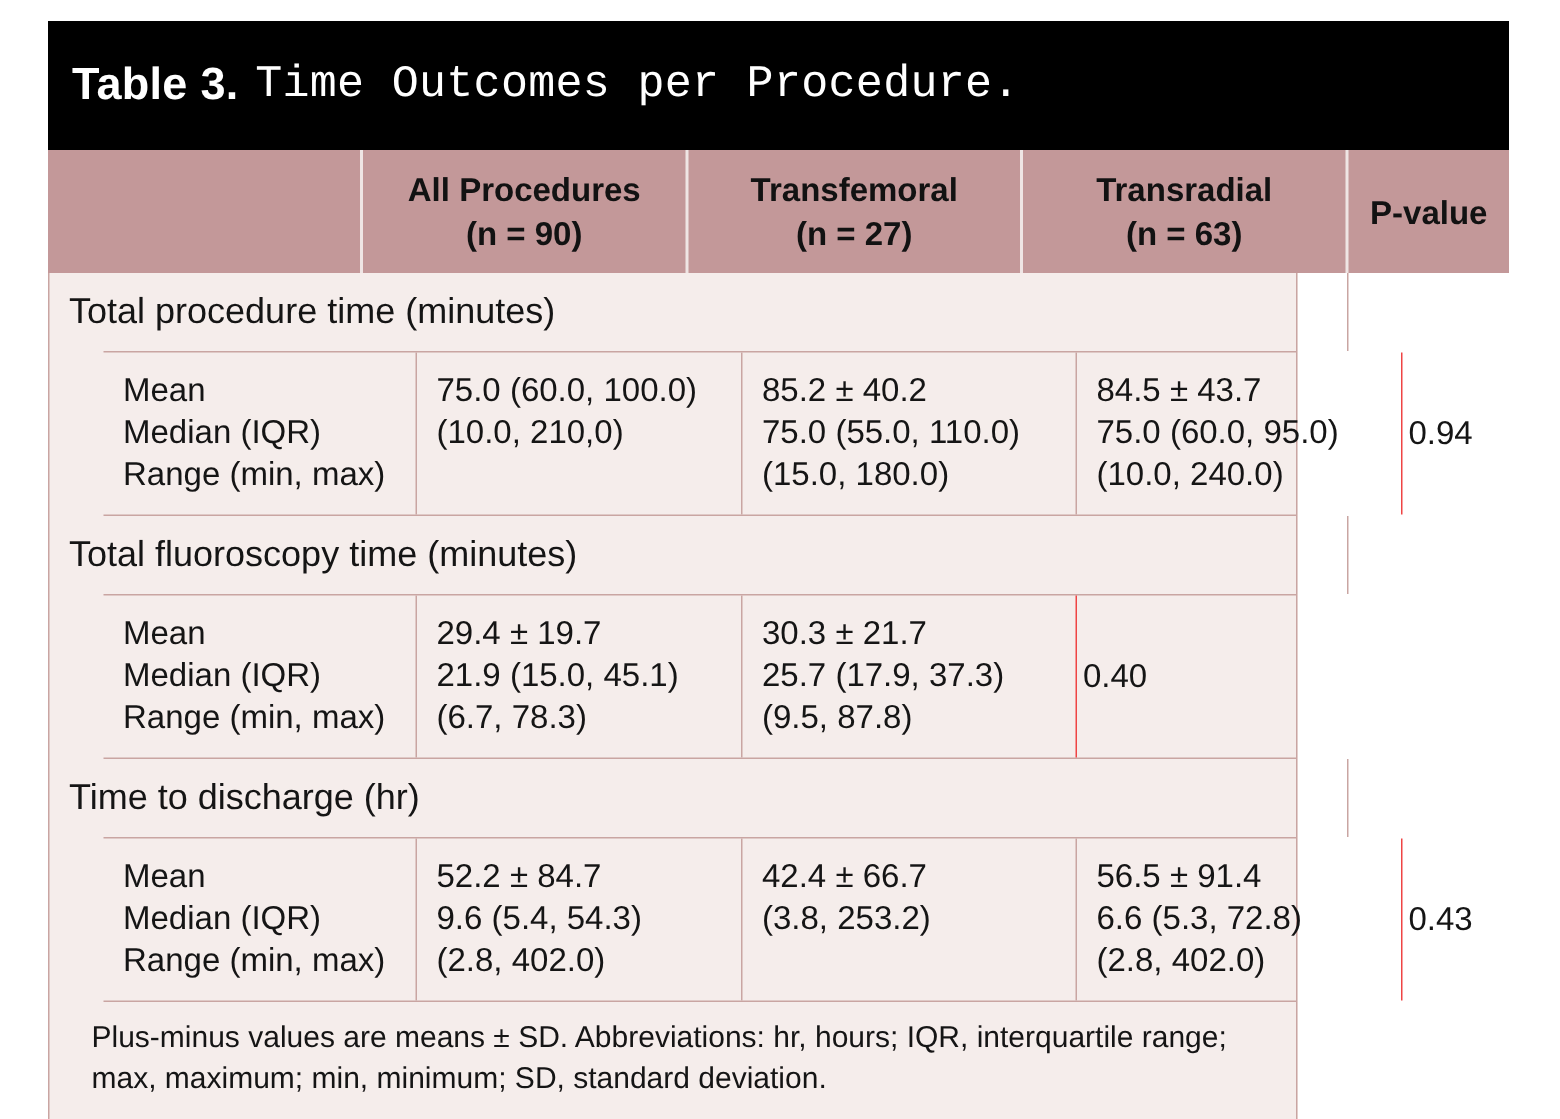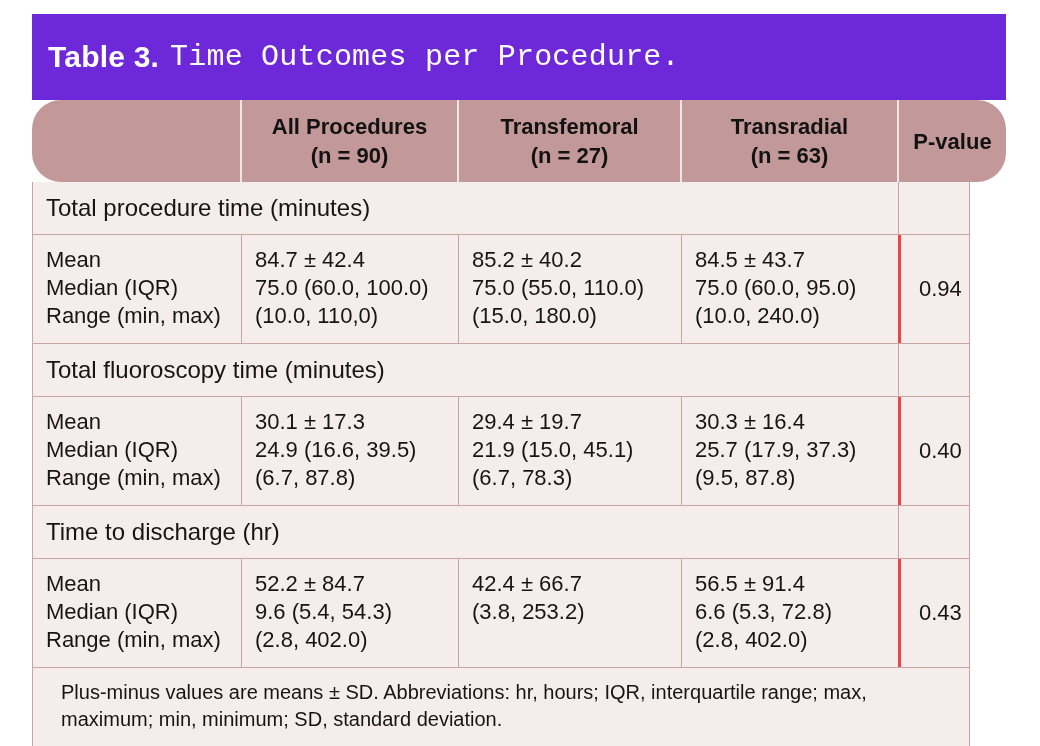--- a/index.html
+++ b/index.html
@@ -19,93 +19,93 @@
     overflow: hidden;
   }
   .card {
     position: absolute;
     left: 32px;
     top: 14px;
     width: 974px;
   }
   
   .title-bar {
-    background: #6d28d9;
+    background: #000000;
     color: #ffffff;
     height: 86px;
     display: flex;
     align-items: center;
     padding-left: 16px;
     box-sizing: border-box;
     font-size: 30px;
     letter-spacing: 0.2px;
   }
   .title-label { font-weight: bold; margin-right: 11px; }
   .title-text  { font-weight: 500; font-family: Liberation Mono, monospace; }
   
   .thead {
     display: grid;
     grid-template-columns: 208px 217px 223px 217px 1fr;
     background: #c39899;
     height: 82px;
-    border-radius: 29px;
   }
   .th {
     display: flex;
     flex-direction: column;
     justify-content: center;
     align-items: center;
     text-align: center;
     font-weight: bold;
     font-size: 22px;
     line-height: 29px;
     color: #121212;
     box-sizing: border-box;
   }
   .th.sep { border-left: 2px solid #efe5e4; }
   
   .tbody {
     border: 1px solid #c9a5a2;
     border-top: none;
     background: #f5edeb;
     box-sizing: border-box;
-    width: 938px;
+    width: 833px;
   }
   .section-row {
     display: grid;
     grid-template-columns: 865px 1fr;
     height: 52px;
   }
   .section-title {
     font-size: 24px;
     display: flex;
     align-items: center;
     padding-left: 13px;
     box-sizing: border-box;
   }
   .section-pcell { border-left: 1px solid #c9a5a2; }
   .data-row {
     display: grid;
     grid-template-columns: 208px 217px 223px 217px 1fr;
     border-top: 1px solid #c9a5a2;
     border-bottom: 1px solid #c9a5a2;
+    margin-left: 36px;
   }
   .cell {
     padding: 11px 6px 13px 13px;
     font-size: 22px;
     line-height: 28px;
     box-sizing: border-box;
   }
   .cell.sep { border-left: 1px solid #c9a5a2; }
   .p-cell {
     display: flex;
     align-items: center;
-    padding-left: 18px;
+    padding-left: 4px;
     font-size: 22px;
-    border-left: 3px solid #ef4444;
+    border-left: 1px solid #ef4444;
     box-sizing: border-box;
   }
   .footnote {
     font-size: 20px;
     line-height: 27px;
     padding: 11px 34px 13px 28px;
     box-sizing: border-box;
   }
 </style>
 </head>
@@ -144,23 +144,22 @@
         <div class="section-title">Total procedure time (minutes)</div>
         <div class="section-pcell"></div>
       </div>
       <div class="data-row">
         <div class="cell">
           <div>Mean</div>
           <div>Median (IQR)</div>
           <div>Range (min, max)</div>
         </div>
         <div class="cell sep">
-          <div>84.7 ± 42.4</div>
           <div>75.0 (60.0, 100.0)</div>
-          <div>(10.0, 110,0)</div>
+          <div>(10.0, 210,0)</div>
         </div>
         <div class="cell sep">
           <div>85.2 ± 40.2</div>
           <div>75.0 (55.0, 110.0)</div>
           <div>(15.0, 180.0)</div>
         </div>
         <div class="cell sep">
           <div>84.5 ± 43.7</div>
           <div>75.0 (60.0, 95.0)</div>
           <div>(10.0, 240.0)</div>
@@ -172,31 +171,26 @@
         <div class="section-title">Total fluoroscopy time (minutes)</div>
         <div class="section-pcell"></div>
       </div>
       <div class="data-row">
         <div class="cell">
           <div>Mean</div>
           <div>Median (IQR)</div>
           <div>Range (min, max)</div>
         </div>
         <div class="cell sep">
-          <div>30.1 ± 17.3</div>
-          <div>24.9 (16.6, 39.5)</div>
-          <div>(6.7, 87.8)</div>
-        </div>
-        <div class="cell sep">
           <div>29.4 ± 19.7</div>
           <div>21.9 (15.0, 45.1)</div>
           <div>(6.7, 78.3)</div>
         </div>
         <div class="cell sep">
-          <div>30.3 ± 16.4</div>
+          <div>30.3 ± 21.7</div>
           <div>25.7 (17.9, 37.3)</div>
           <div>(9.5, 87.8)</div>
         </div>
         <div class="p-cell">0.40</div>
       </div>
 
       <div class="section-row">
         <div class="section-title">Time to discharge (hr)</div>
         <div class="section-pcell"></div>
       </div>

